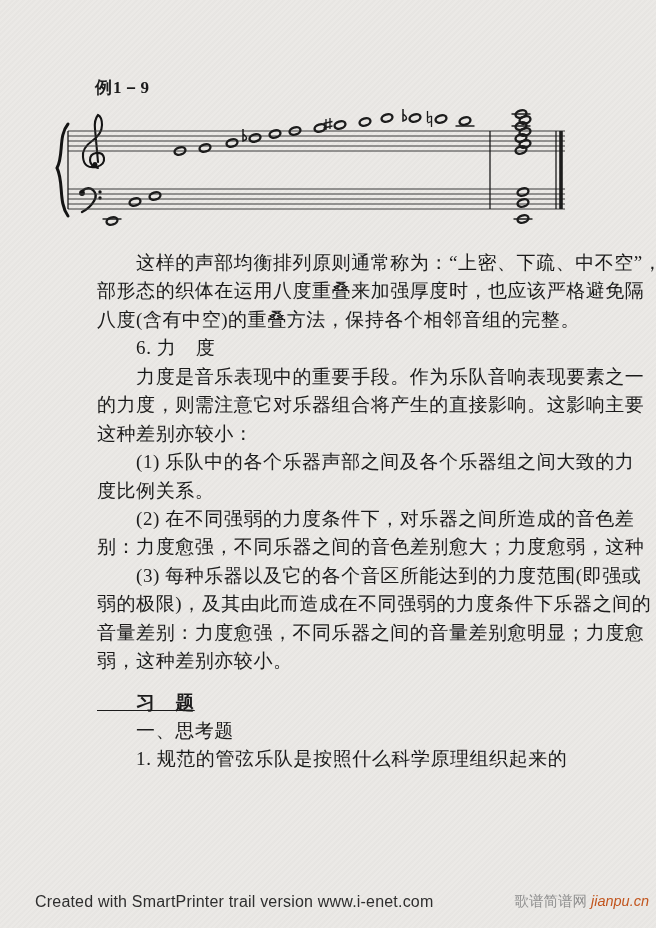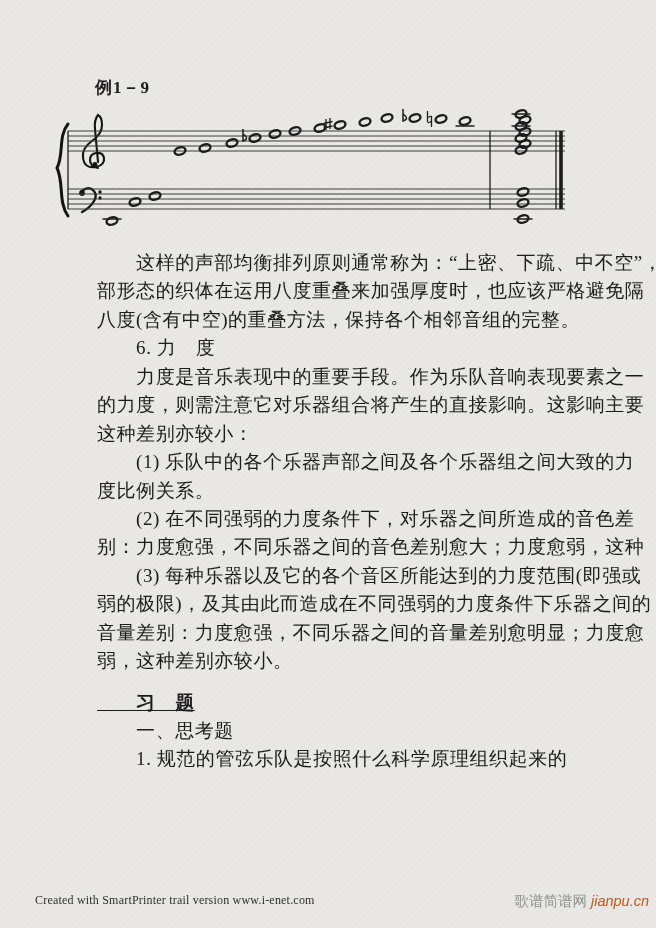--- a/index.html
+++ b/index.html
@@ -17,22 +17,22 @@
   .music{ position:absolute; left:55px; top:108px; }
   .body-text{ position:absolute; left:57px; top:249px; width:548px;margin-left:40px; }
   .line{
     height:28.45px; line-height:28.45px; font-size:19px;
     letter-spacing:0.55px; white-space:nowrap;
   }
   .line.bold{ font-weight:700;text-decoration:underline; }
   .line.gap{ margin-top:13px; }
   .footer-left{
     position:absolute; left:35px; top:893px;
-    font-family:Liberation Serif, serif;
-    font-size:12px; color:#2e2e2e; letter-spacing:0.2px;
+    font-family:Liberation Sans, sans-serif;
+    font-size:16px; color:#2e2e2e; letter-spacing:0.2px;
   }
   .footer-right{
     position:absolute; right:7px; top:892px;
     font-family:"Liberation Sans","DejaVu Sans",sans-serif;
     font-size:14.5px;
   }
   .footer-right .site-name{ color:#8f8f8f; }
   .footer-right .site-url{ color:#c2551e; text-decoration:none; cursor:pointer;font-style:italic; }
 </style>
 </head>

